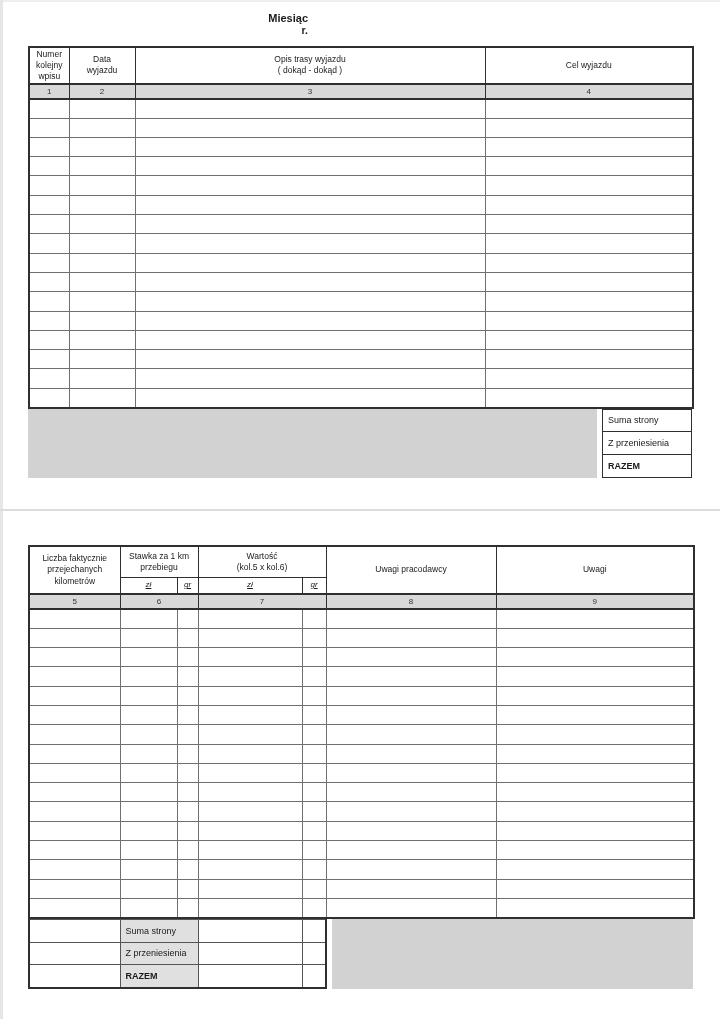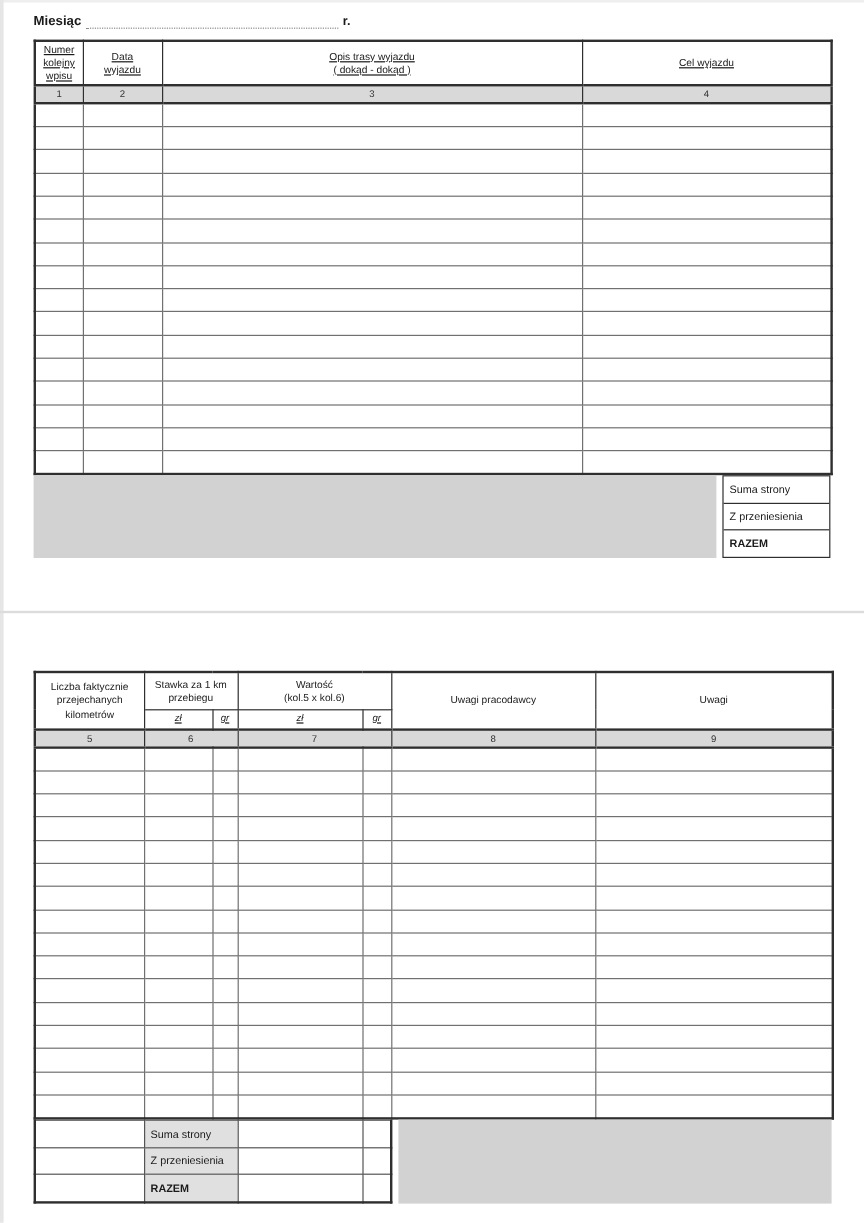--- a/index.html
+++ b/index.html
@@ -8,35 +8,35 @@
     width:720px; height:1019px; position:relative;
     font-family:"Liberation Sans", sans-serif; color:#1a1a1a;
     box-shadow: inset 3px 0 0 #e6e6e6, inset 0 2px 0 #eeeeee;
   }
   .sheet { position:absolute; left:0; width:100%; }
   #page1 { top:0; }
   #page-divider { position:absolute; top:509px; left:0; width:100%; height:2px; background:#dcdcdc; }
   #page2 { top:512px; }
 
   
-  .month-line { display:flex; align-items:flex-end; margin:12px 0 9px 28px; width:264px; }
+  .month-line { display:flex; align-items:flex-end; margin:12px 0 9px 44px; width:264px;flex-direction:column; }
   .month-label { font-weight:bold; font-size:11px; line-height:1.1; }
   .month-fill { flex:1; border-bottom:1px dotted #8a8a8a; height:10px; margin:0 4px; }
   .year-suffix { font-weight:bold; font-size:10.5px; line-height:1.1; }
 
   
   table { border-collapse:collapse; table-layout:fixed; margin-left:28px; border:2px solid #2f2f2f; }
   #trips-table { width:664px; }
   #values-table { width:665px; }
   th, td { border:1px solid #707070; font-weight:normal; overflow:hidden; }
   thead th {
     font-size:8.5px; line-height:1.3; text-align:center; vertical-align:middle;
     white-space:pre-line; border:1px solid #2f2f2f; background:#fff; padding:1px 2px;
   }
-  #trips-table tr.label-row { height:36px;text-decoration:underline; }
+  #trips-table tr.label-row { height:36px; }
   #values-table tr.label-row { height:31px; }
   tr.sub-row th { height:17px; font-size:8px; font-style:italic;text-decoration:underline; }
   tr.num-row td {
     background:#d9d9d9; font-size:8px; text-align:center; height:15px;
     border:1px solid #2f2f2f; border-top:2px solid #2f2f2f; border-bottom:2px solid #2f2f2f;
     color:#333;
   }
   tbody td { height:19.3px; background:#fff; }
 
   
@@ -200,21 +200,21 @@
       <div class="srow">Z przeniesienia</div>
       <div class="srow">RAZEM</div>
     </div>
   </div>
 </div>
 
 <div id="page-divider"></div>
 
 <div class="sheet" id="page2">
 
-  <table id="values-table" style="margin-top:47px">
+  <table id="values-table" style="margin-top:33px">
     <colgroup>
       <col style="width:91px">
         <col style="width:57px">
         <col style="width:21px">
       <col style="width:104px">
         <col style="width:24px">
         <col style="width:170px">
         <col style="width:198px">
     </colgroup>
     <thead>

